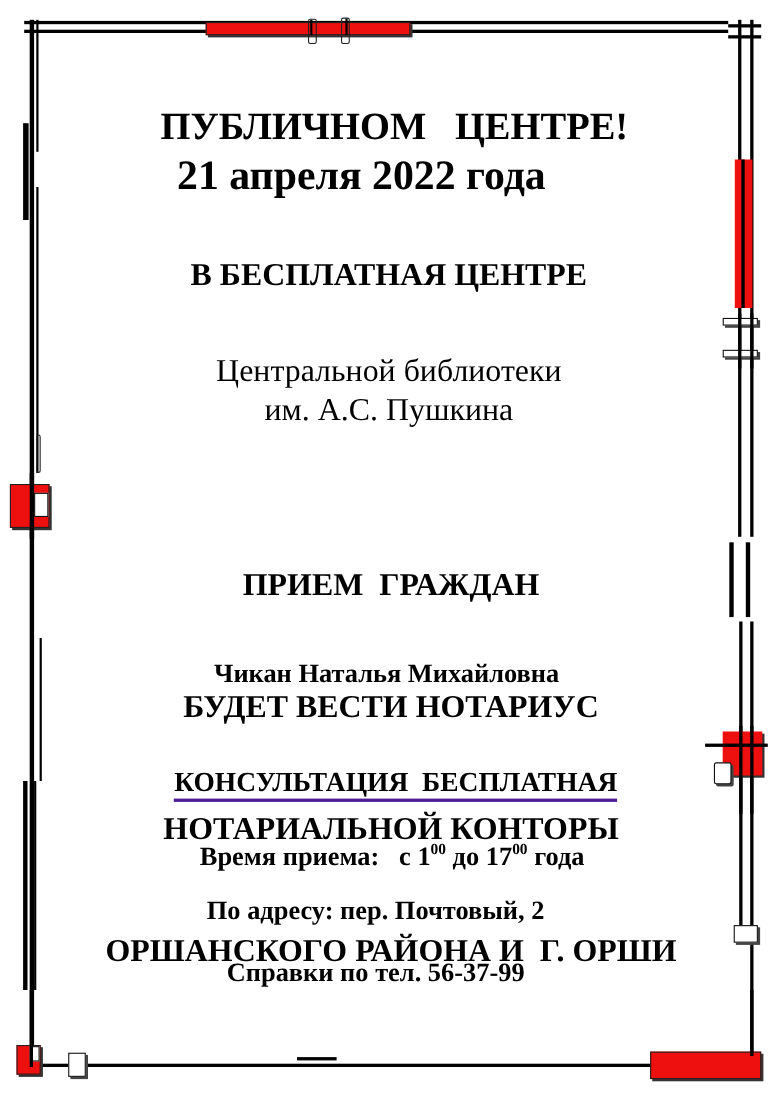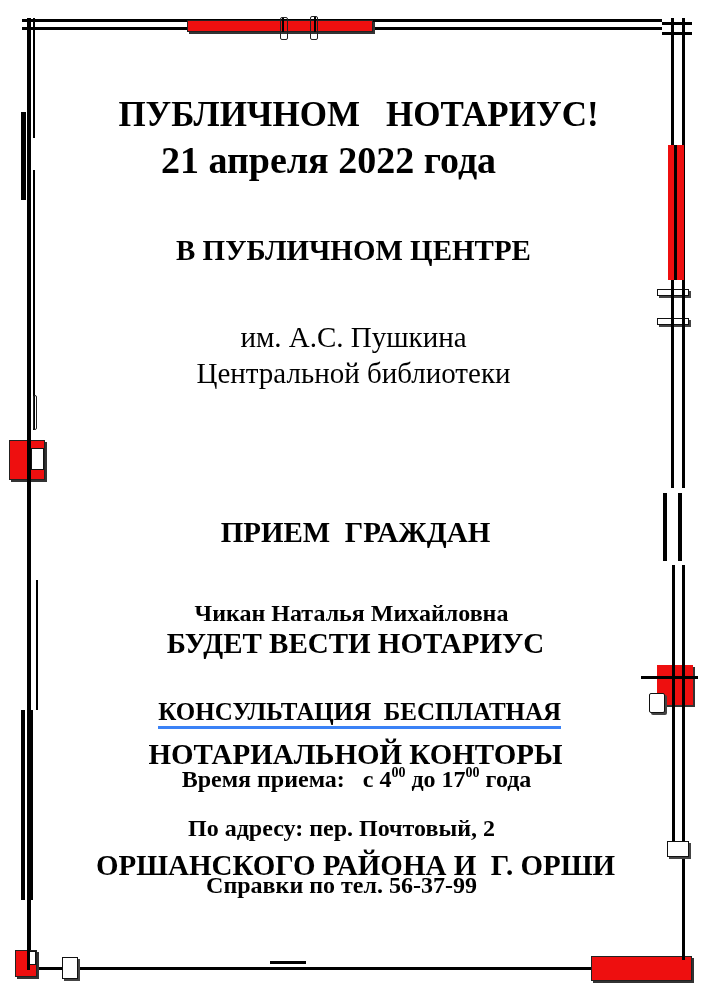--- a/index.html
+++ b/index.html
@@ -15,21 +15,21 @@
     .text { position: absolute; left: 0; width: 707px; text-align: center; white-space: nowrap; }
     .b { font-weight: bold; }
     .t1 { top: 95px; font-size: 35px; left: 5px; }
     .t1 .gap { display: inline-block; width: 26px; }
     .t2 { top: 138px; font-size: 38px; left: -25px; }
     .t3 { top: 232px; font-size: 29px; line-height: 37px; }
     .t4 { top: 319px; font-size: 29px; line-height: 36px; font-weight: normal; }
     .t5 { top: 440px; font-size: 29px; line-height: 37px; left: 2px; }
     .t6 { top: 600px; font-size: 24px; left: -2px; }
     .t7 { top: 670px; font-size: 25px; }
-    .t7 span { border-bottom: 3px solid #3b82f6; padding-bottom: 1px; }
+    .t7 span { border-bottom: 3px solid #4c1d95; padding-bottom: 1px; }
     .t8 { top: 739px; font-size: 24px; left: -3px; }
     .t8 sup { font-size: 14px; vertical-align: 10px; line-height: 0; }
     .t8 .gap { display: inline-block; width: 18px; }
     .t9 { top: 815px; font-size: 24px; left: -12px; }
     .t10 { top: 872px; font-size: 24px; left: -12px; }
   </style>
 </head>
 <body>
 
 <div>
@@ -85,46 +85,46 @@
   <div class="deco redsh" style="left:15px;top:950px;width:22px;height:27px;border:1px solid #222;"></div>
   <div class="deco" style="left:27px;top:951px;width:9px;height:14px;background:#fff;border:1px solid #111;"></div>
   <div class="deco bl" style="left:27px;top:900px;width:3px;height:70px;"></div>
   <div class="deco wbox" style="left:62px;top:957px;width:16px;height:22px;"></div>
   <div class="deco bl" style="left:270px;top:961px;width:36px;height:3px;"></div>
   <div class="deco redsh" style="left:591px;top:956px;width:101px;height:25px;border:1px solid #222;"></div>
   <div class="deco bl" style="left:682px;top:900px;width:3px;height:60px;"></div>
 </div>
 
 <div class="text b t1">
-  <span>ПУБЛИЧНОМ</span><span class="gap"></span><span>НОТАРИУС!</span>
+  <span>ПУБЛИЧНОМ</span><span class="gap"></span><span>ЦЕНТРЕ!</span>
 </div>
 
 <div class="text b t2">21 апреля 2022 года</div>
 
 <div class="text b t3">
-  <div>В ПУБЛИЧНОМ ЦЕНТРЕ</div>
+  <div>В БЕСПЛАТНАЯ ЦЕНТРЕ</div>
 </div>
 
 <div class="text t4">
+  <div>Центральной библиотеки</div>
   <div>им. А.С. Пушкина</div>
-  <div>Центральной библиотеки</div>
 </div>
 
 <div class="text b t5" style="white-space:pre;">
   <div>ПРИЕМ  ГРАЖДАН</div>
   <div>БУДЕТ ВЕСТИ НОТАРИУС</div>
   <div>НОТАРИАЛЬНОЙ КОНТОРЫ</div>
   <div>ОРШАНСКОГО РАЙОНА И  Г. ОРШИ</div>
 </div>
 
 <div class="text b t6">Чикан Наталья Михайловна</div>
 
 <div class="text b t7" style="white-space:pre;">
   <span>КОНСУЛЬТАЦИЯ  БЕСПЛАТНАЯ</span>
 </div>
 
 <div class="text b t8" style="white-space:pre;">
-  <span>Время приема:</span><span class="gap"></span><span>с 4</span><sup>00</sup><span> до 17</span><sup>00</sup><span> года</span>
+  <span>Время приема:</span><span class="gap"></span><span>с 1</span><sup>00</sup><span> до 17</span><sup>00</sup><span> года</span>
 </div>
 
 <div class="text b t9">По адресу: пер. Почтовый, 2</div>
 
 <div class="text b t10">Справки по тел. 56-37-99</div>
 
 </body></html>

